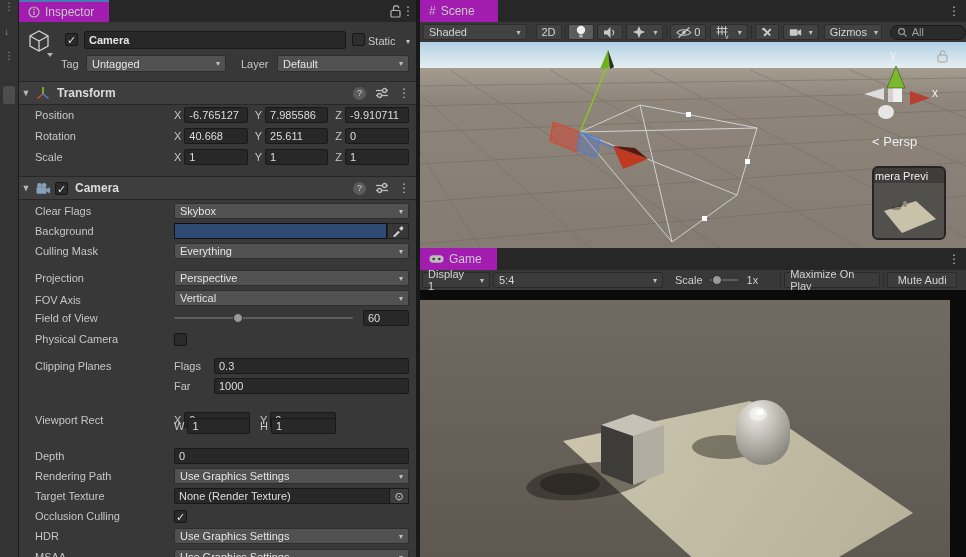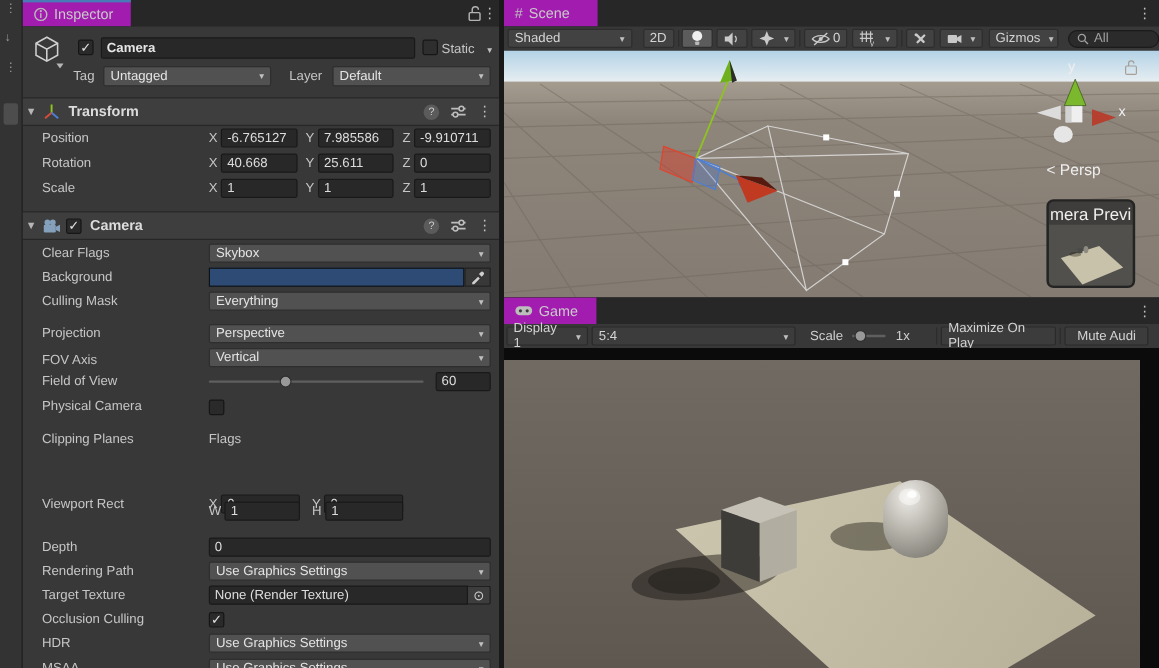--- a/index.html
+++ b/index.html
@@ -59,21 +59,21 @@
   .tbtn{height:16px;background:#424242;border:1px solid #2d2d2d;border-radius:2px;color:#d4d4d4;
         display:flex;align-items:center;justify-content:center;padding:0 5px;box-sizing:border-box;gap:3px;}
   .tbtn.on{background:#5c5c5c;}
   .tsep{width:1px;height:14px;background:#2c2c2c;margin:0 3px;}
   .searchbox{height:15px;background:#2b2b2b;border:1px solid #1b1b1b;border-radius:8px;color:#9f9f9f;
              display:flex;align-items:center;padding:0 6px;gap:4px;box-sizing:border-box;}
   .viewport{position:absolute;left:0;top:42px;}
   .overlay-label{position:absolute;color:#efefef;}
   .cam-preview{position:absolute;left:452px;top:124px;width:74px;height:74px;background:#3e3d3b;
                border:2px solid #242424;border-radius:6px;overflow:hidden;box-sizing:border-box;}
-  .cam-preview .cp-title{color:#f0f0f0;font-size:14px;white-space:nowrap;margin:2px 0 1px 1px;}
+  .cam-preview .cp-title{color:#f0f0f0;font-size:11px;white-space:nowrap;margin:2px 0 1px 1px;}
   svg{display:block;}
 </style>
 </head>
 <body>
 
 <div id="app">
 
   <div class="abs left-strip">
     <span class="strip-glyph" style="top:1px;">⋮</span>
     <span class="strip-glyph" style="top:26px;">↓</span>
@@ -289,20 +289,30 @@
       </div>
     </div>
     <div class="prow" style="top:331px;">
       <span class="plabel">Physical Camera</span>
       <span class="chk"></span>
     </div>
 
     <div class="prow" style="top:358px;">
       <span class="plabel">Clipping Planes</span>
       <span style="flex:0 0 40px;">Flags</span>
+      <div class="field" style="flex:1;">
+        <span>0.3</span>
+      </div>
+    </div>
+    <div class="prow" style="top:378px;">
+      <span class="plabel"></span>
+      <span style="flex:0 0 40px;">Far</span>
+      <div class="field" style="flex:1;">
+        <span>1000</span>
+      </div>
     </div>
 
     <div class="prow" style="top:412px;">
       <span class="plabel">Viewport Rect</span>
       <div class="axis" style="flex:0 0 76px;margin-right:10px;">
         <span class="al">X</span>
         <div class="field">
             <span>0</span>
           </div>
       </div>

